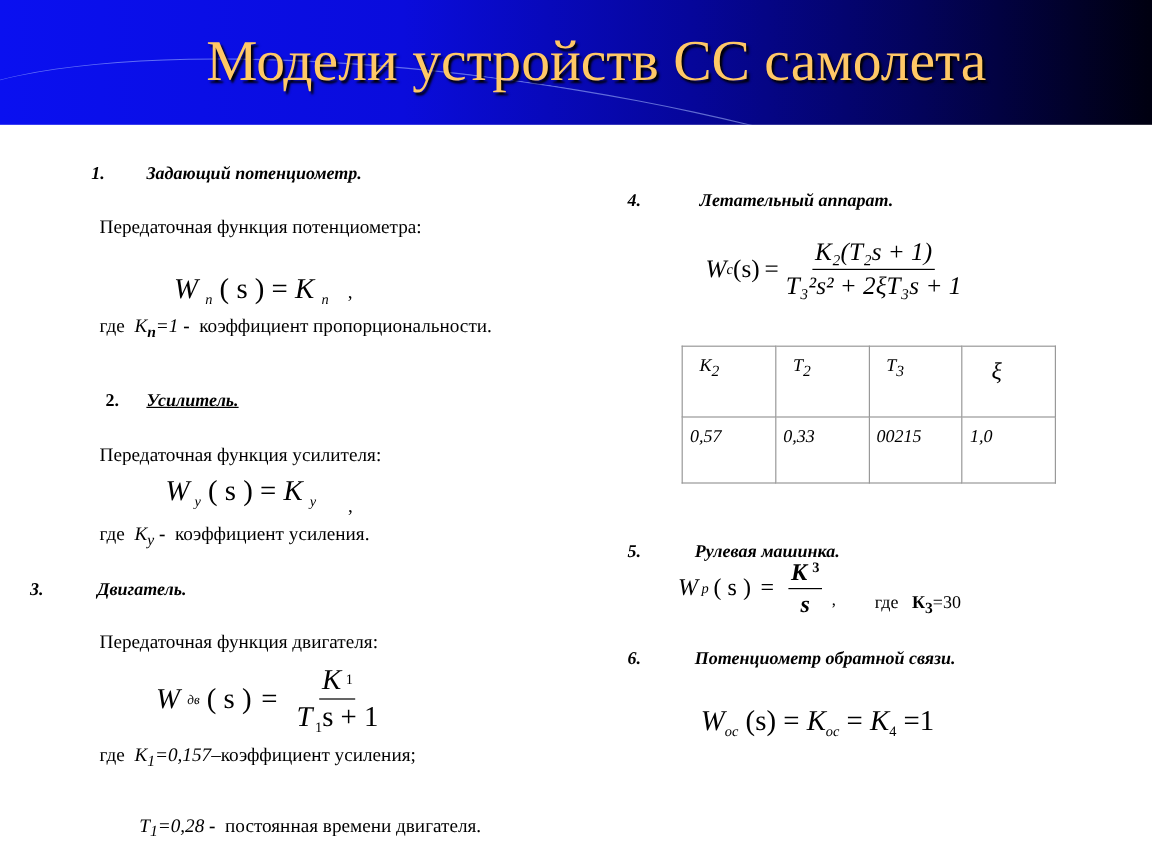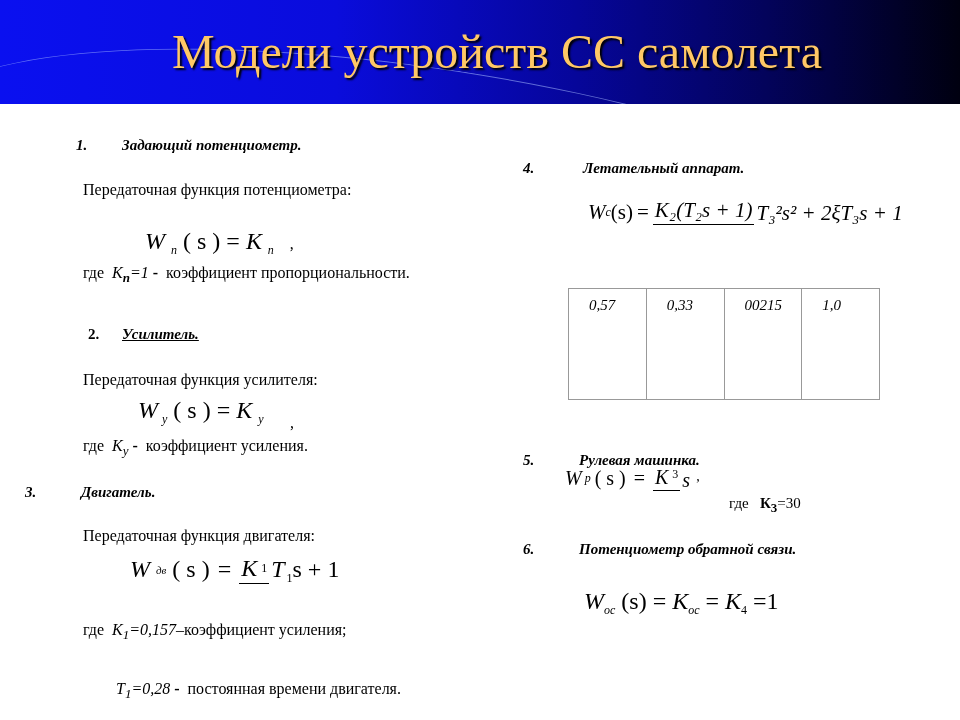--- a/index.html
+++ b/index.html
@@ -27,30 +27,30 @@
   }
   .abs { position: absolute; white-space: nowrap; }
   .heading { font-weight: bold; font-style: italic; font-size: 15px; }
   .heading .num { display: inline-block; }
   .txt { font-size: 16px; }
   .it { font-style: italic; }
   .b { font-weight: bold; }
   .f { font-family: "Liberation Serif", serif; font-size: 24px; }
   .sub { font-size: 12px; vertical-align: -5px; font-style: italic; }
   .subs { font-size: 13px; vertical-align: -4px; font-style: italic; }
-  .frac { display: inline-flex; align-items: center; vertical-align: middle; }
+  .frac { display: inline-flex; flex-direction: column; align-items: center; vertical-align: middle; }
   .frac .numr { padding: 0 2px 2px; border-bottom: 1px solid #000; line-height: 1.1; }
   .frac .den { padding: 2px 2px 0; line-height: 1.1; }
   table.params { position: absolute; left: 568px; top: 288px; width: 312px; height: 112px; border-collapse: collapse; }
   table.params td {
     border: 1px solid #999; width: 25%; vertical-align: top;
     font-style: italic; font-size: 15px; padding: 8px 0 0 14px;
   }
   table.params tr.hdr td { height: 48px; }
-  table.params tr.val td { height: 46px; padding-left: 20px; }
+  table.params tr.val td { height: 46px; padding-left: 6px; }
 </style>
 </head>
 <body>
 
 <div class="header">
   <div class="arc"></div>
   <div class="title">Модели устройств СС самолета</div>
 </div>
 
 <div class="abs heading" style="left:76px; top:137px;">
@@ -122,38 +122,44 @@
   <span>(s)</span>
   <span style="margin:0 4px;">=</span>
   <span class="frac" style="min-width:138px;">
     <span class="numr it">K₂(T₂s + 1)</span>
     <span class="den it">T₃²s² + 2ξT₃s + 1</span>
   </span>
 </div>
 
 <table class="params">
   <tbody>
+      <tr class="hdr">
+    <td><span>К</span><span class="subs">2</span></td>
+    <td><span>T</span><span class="subs">2</span></td>
+    <td><span>T</span><span class="subs">3</span></td>
+    <td style="padding-left:24px; font-size:20px; padding-top:10px;"><span>ξ</span></td>
+  </tr>
   <tr class="val">
     <td>0,57</td>
     <td>0,33</td>
     <td>00215</td>
     <td>1,0</td>
   </tr>
 </tbody>
   </table>
 
 <div class="abs heading" style="left:523px; top:452px;">
   <span class="num" style="width:56px;">5.</span><span>Рулевая машинка.</span>
 </div>
 <div class="abs f it" style="left:565px; top:466px; display:flex; align-items:center; font-size:20px;">
   <span>W</span>
     <span class="sub" style="margin-left:3px;">р</span>
   <span style="font-style:normal; margin-left:4px;">( s )</span>
   <span style="font-style:normal; margin:0 8px;">=</span>
-  <span class="frac" style="min-width:36px;">
+  <span class="frac" style="min-width:36px;font-weight:bold;">
     <span class="numr"><span>К</span><span class="sub" style="font-style:normal; vertical-align:6px; margin-left:4px;">3</span></span>
     <span class="den">s</span>
   </span>
   <span style="font-style:normal; font-size:14px; margin-left:4px; align-self:flex-end; margin-bottom:6px;">,</span>
 </div>
 <div class="abs txt" style="left:729px; top:495px; font-size:15px;">
   <span>где</span>&nbsp;&nbsp;
   <span class="b">К</span><span class="subs b" style="font-style:normal;">3</span><span>=30</span>
 </div>
 

